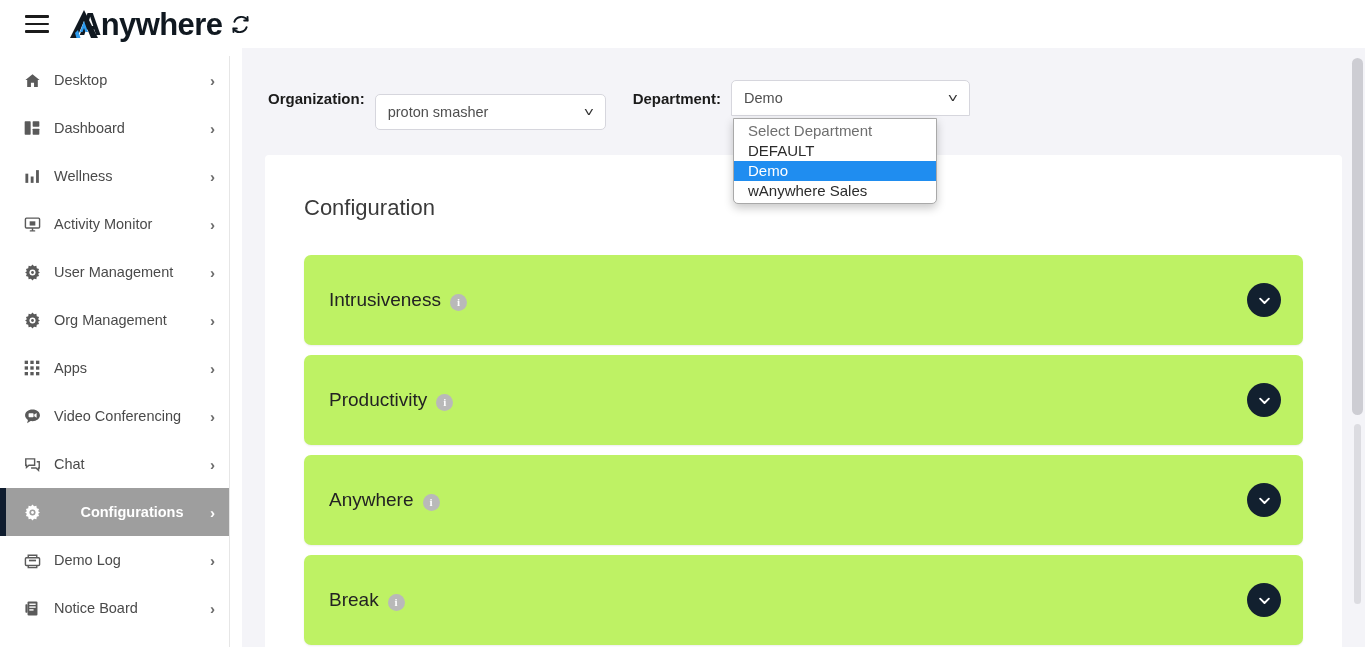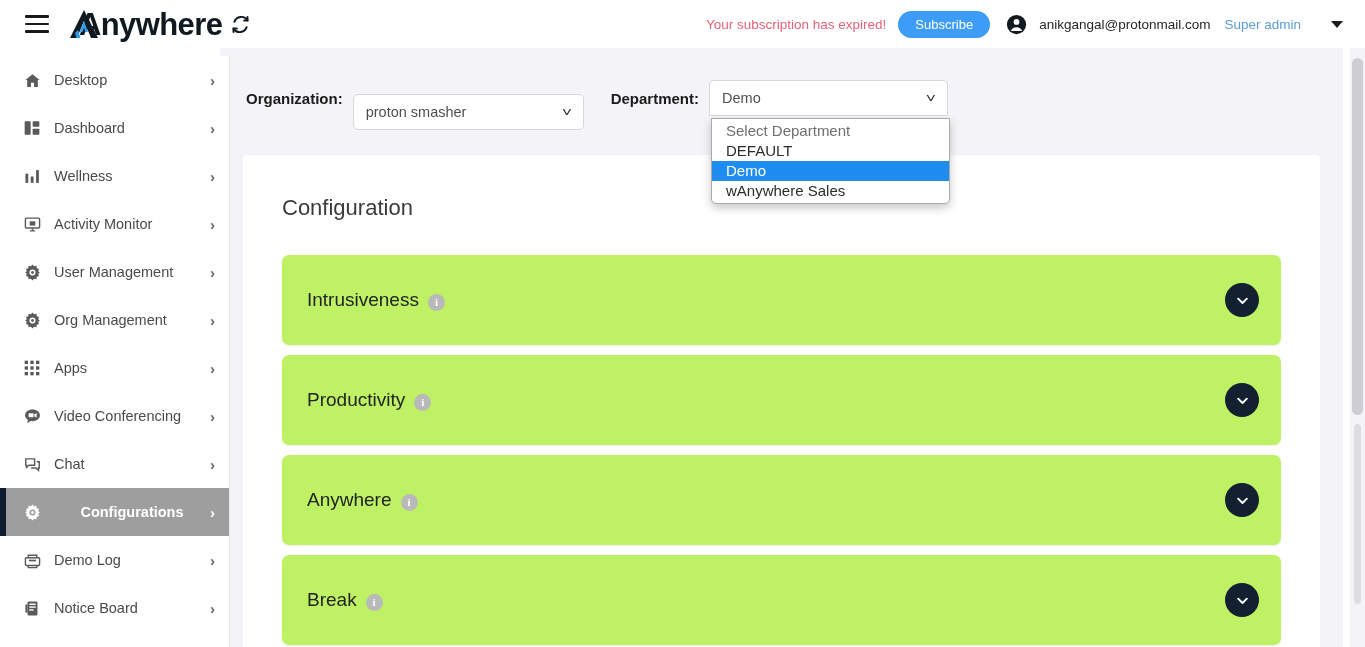--- a/index.html
+++ b/index.html
@@ -92,21 +92,21 @@
     background: #9e9e9e; color: #ffffff; font-weight: bold; text-align: center;
   }
   .nav-item.active .nav-chev { color: #ffffff; }
   .nav-item.active::before {
     content: ""; position: absolute; left: 0; top: 0;
     width: 6px; height: 100%; background: #0f1c2e;
   }
 
   
   #main {
-    position: absolute; top: 48px; left: 220px;
+    position: absolute; top: 48px; left: 242px;
     width: 1123px; height: 599px;
     background: #f4f4f8;
     overflow: hidden;
   }
   #filter-bar {
     height: 100px;
     display: flex; align-items: center;
     padding-left: 26px;
     position: relative;
   }
@@ -132,21 +132,21 @@
     margin-left: 8px;
     font-size: 13px; color: #333;
     transform: scaleX(1.35);
   }
   #dept-gap { width: 27px; }
 
   
   #dept-dropdown {
     position: absolute;
     left: 491px; top: 70px;
-    width: 239px;
+    width: 204px;
     background: #ffffff;
     border: 1px solid #a9a9a9;
     border-radius: 0 0 5px 5px;
     box-shadow: 0 4px 10px rgba(0,0,0,0.22);
     z-index: 50;
     padding: 2px 0 2px 0;
   }
   .dd-option {
     height: 20px; line-height: 20px;
     padding-left: 14px;
@@ -252,34 +252,20 @@
 
   <div id="refresh-icon">
     <svg width="21" height="21" viewBox="0 0 24 24" fill="none" stroke="#101820" stroke-width="2.2" stroke-linecap="round">
       <path d="M20 7 A8.5 8.5 0 0 0 5 9"></path>
       <path d="M4 17 A8.5 8.5 0 0 0 19 15"></path>
       <path d="M20 3.5 L20 7.5 L16.2 7.5"></path>
       <path d="M4 20.5 L4 16.5 L7.8 16.5"></path>
     </svg>
   </div>
 
-  <div id="header-right">
-    <span id="expired-msg">Your subscription has expired!</span>
-    <button id="subscribe-btn">Subscribe</button>
-    <span id="avatar-icon">
-      <svg width="21" height="21" viewBox="0 0 24 24">
-        <circle cx="12" cy="12" r="11" fill="#101820"></circle>
-        <circle cx="12" cy="9" r="3.3" fill="#ffffff"></circle>
-        <path d="M5.4 19.5 A7.2 7.2 0 0 1 18.6 19.5 Z" fill="#ffffff"></path>
-      </svg>
-    </span>
-    <span id="user-email">anikgangal@protonmail.com</span>
-    <span id="user-role">Super admin</span>
-    <div id="caret-down"></div>
-  </div>
 </div>
 
 <nav id="sidebar">
 
   <div class="nav-item">
     <span class="nav-icon">
       <svg width="17" height="17" viewBox="0 0 24 24" fill="#5a5a5a">
           <path d="M12 3 L22 11.2 L19.5 11.2 L19.5 21 L14.2 21 L14.2 15 L9.8 15 L9.8 21 L4.5 21 L4.5 11.2 L2 11.2 Z"></path>
         </svg>
     </span>

